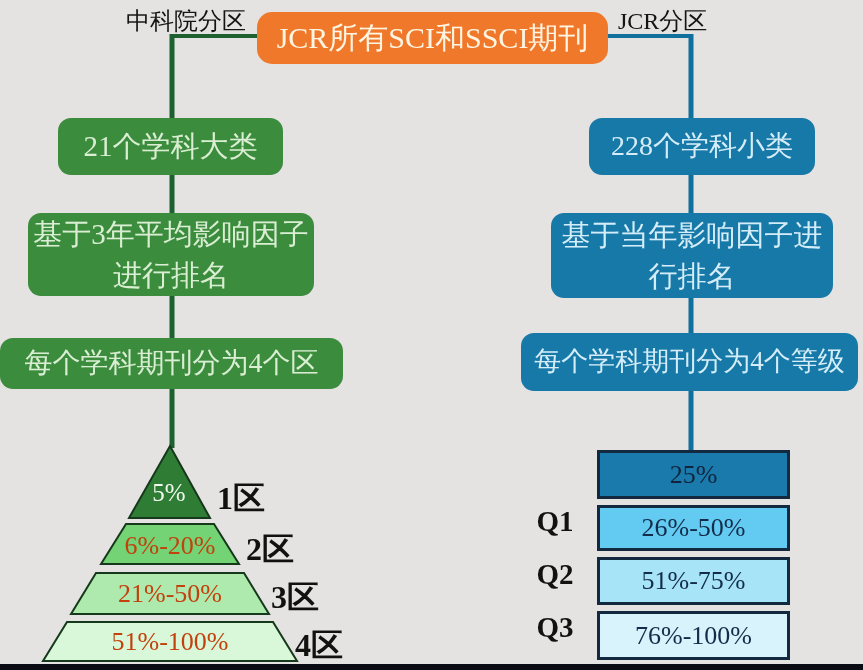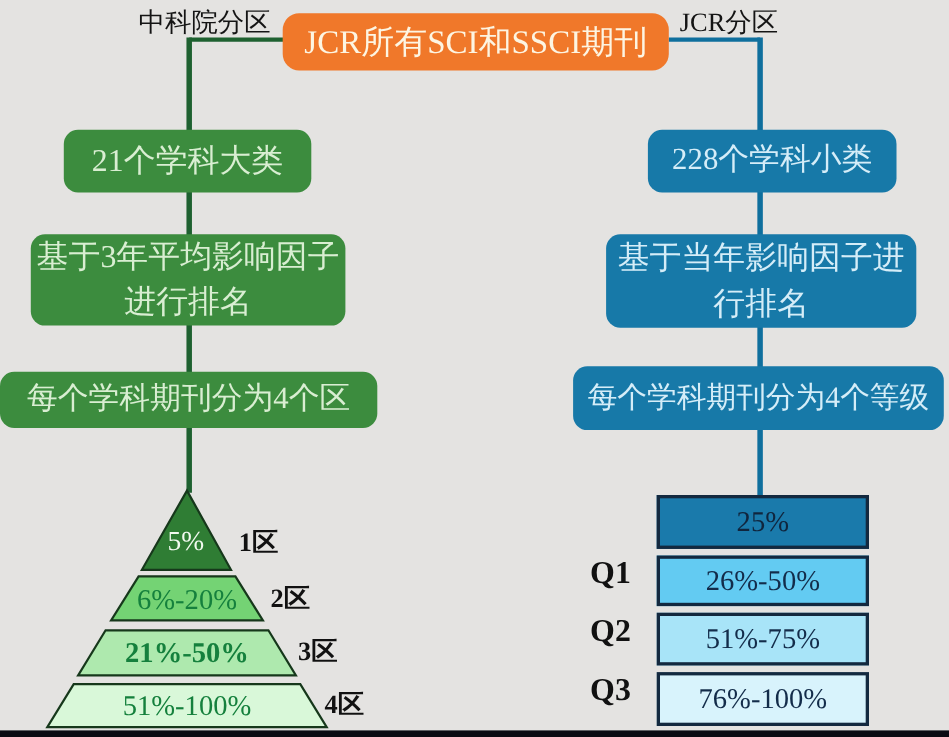--- a/index.html
+++ b/index.html
@@ -41,25 +41,25 @@
   .box-r2{left:551px;top:213px;width:282px;height:85px;font-size:29px;}
   .box-r3{left:521px;top:333px;width:337px;height:58px;font-size:27px;}
 
   .pyr-l1{fill:#2f7d34;stroke:#16381b;stroke-width:2;}
   .pyr-l2{fill:#74d374;stroke:#16381b;stroke-width:2;}
   .pyr-l3{fill:#aee9ae;stroke:#16381b;stroke-width:2;}
   .pyr-l4{fill:#d9f8d9;stroke:#16381b;stroke-width:2;}
 
   .pyr-text{
     position:absolute;transform:translate(-50%,-50%);
-    font-size:26px;white-space:nowrap;color:#15803d;
+    font-size:26px;white-space:nowrap;color:#c2410c;
   }
   .pyr-text.first{color:#f2faf0;font-size:25px;}
   .zone-label{
-    position:absolute;font-size:24px;font-weight:bold;white-space:nowrap;color:#111;text-align:center;
+    position:absolute;font-size:32px;font-weight:bold;white-space:nowrap;color:#111;text-align:center;
   }
   .qbar{
     position:absolute;left:597px;width:193px;
     border:3px solid #13293f;box-sizing:border-box;
     display:flex;align-items:center;justify-content:center;
     font-size:26px;color:#132c4a;white-space:nowrap;
   }
   .qbar.q1{top:450px;height:49px;background:#1a7aab;color:#10253d;}
   .qbar.q2{top:505px;height:46px;background:#63cbf2;}
   .qbar.q3{top:557px;height:48px;background:#a8e4f8;}
@@ -112,21 +112,21 @@
   <div class="bbox box-r2">
     <span class="ln">基于当年影响因子进</span>
     <span class="ln">行排名</span>
   </div>
   <div class="bbox box-r3">
     <span class="ln">每个学科期刊分为4个等级</span>
   </div>
 
   <div class="pyr-text first" style="left:169px;top:493px;">5%</div>
   <div class="pyr-text" style="left:170px;top:546px;">6%-20%</div>
-  <div class="pyr-text" style="left:170px;top:594px;font-weight:bold;">21%-50%</div>
+  <div class="pyr-text" style="left:170px;top:594px;">21%-50%</div>
   <div class="pyr-text" style="left:170px;top:642px;">51%-100%</div>
 
   <div class="zone-label" style="left:217px;top:477px;">1区</div>
   <div class="zone-label" style="left:246px;top:528px;">2区</div>
   <div class="zone-label" style="left:271px;top:576px;">3区</div>
   <div class="zone-label" style="left:295px;top:624px;">4区</div>
 
   <div class="q-label" style="top:460px;">Q1</div>
   <div class="q-label" style="top:513px;">Q2</div>
   <div class="q-label" style="top:566px;">Q3</div>

